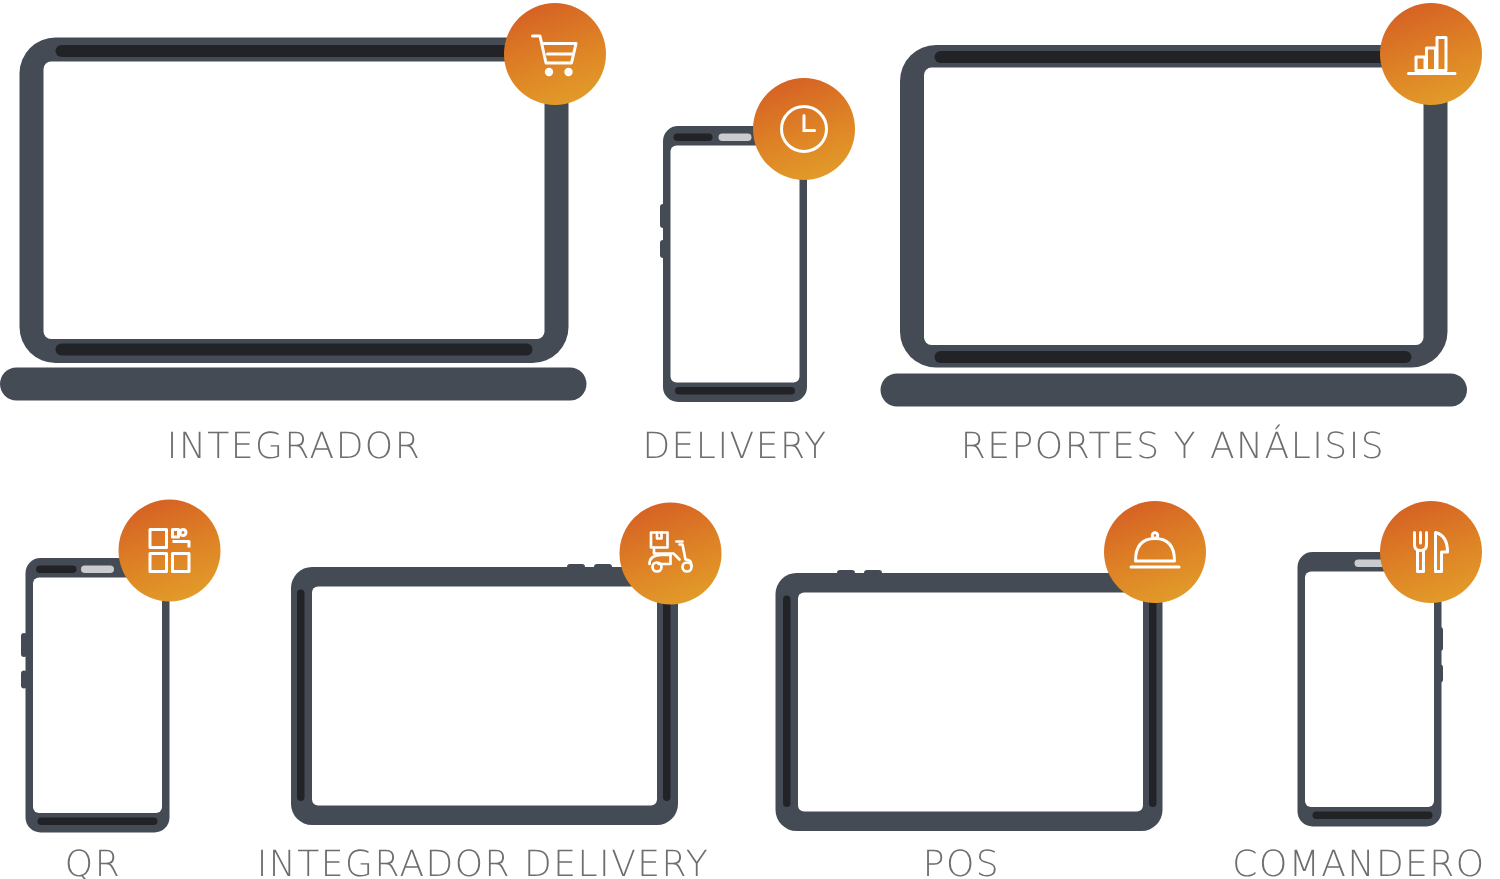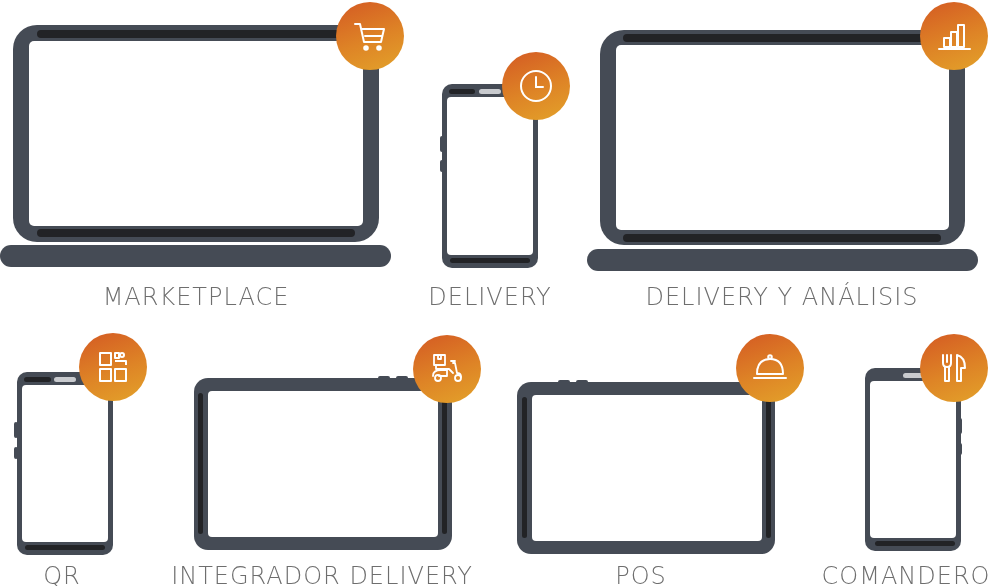--- a/index.html
+++ b/index.html
@@ -36,21 +36,21 @@
   <div class="bar" style="left:37px;top:229px;width:318px;height:8px;"></div>
   <div class="base" style="left:0px;top:245px;width:391px;height:22px;"></div>
   <div class="badge" style="left:336px;top:2px;">
     <svg viewBox="0 0 40 40" fill="none" stroke="#fff" stroke-width="2" stroke-linecap="round" stroke-linejoin="round">
       <path d="M5 8 H10 L14 26 H31 L34 13 H12"></path>
       <path d="M15 20 H32"></path>
       <circle cx="16" cy="32" r="1.8" fill="#fff"></circle>
       <circle cx="29" cy="32" r="1.8" fill="#fff"></circle>
     </svg>
   </div>
-  <div class="label" style="left:196px;top:283px;">MARKETPLACE</div>
+  <div class="label" style="left:196px;top:283px;">INTEGRADOR</div>
 </div>
 
 <div>
   <div class="btn" style="left:440px;top:136px;width:4px;height:16px;"></div>
   <div class="btn" style="left:440px;top:160px;width:4px;height:12px;"></div>
   <div class="frame" style="left:442px;top:84px;width:96px;height:184px;border-radius:10px;"></div>
   <div class="bar" style="left:449px;top:89px;width:26px;height:5px;"></div>
   <div class="light" style="left:479px;top:89px;width:22px;height:5px;"></div>
   <div class="screen" style="left:447px;top:97px;width:86px;height:158px;border-radius:4px;"></div>
   <div class="bar" style="left:450px;top:258px;width:80px;height:5px;"></div>
@@ -70,21 +70,21 @@
   <div class="bar" style="left:623px;top:234px;width:318px;height:8px;"></div>
   <div class="base" style="left:587px;top:249px;width:391px;height:22px;"></div>
   <div class="badge" style="left:920px;top:2px;">
     <svg viewBox="0 0 40 40" fill="none" stroke="#fff" stroke-width="2" stroke-linejoin="round">
       <rect x="10" y="22" width="6" height="9"></rect>
       <rect x="17" y="16" width="6" height="15"></rect>
       <rect x="24" y="9" width="6" height="22"></rect>
       <path d="M5 33 H36" stroke-linecap="round"></path>
     </svg>
   </div>
-  <div class="label" style="left:782px;top:283px;">DELIVERY Y ANÁLISIS</div>
+  <div class="label" style="left:782px;top:283px;">REPORTES Y ANÁLISIS</div>
 </div>
 
 <div>
   <div class="btn" style="left:14px;top:422px;width:4px;height:16px;"></div>
   <div class="btn" style="left:14px;top:447px;width:4px;height:12px;"></div>
   <div class="frame" style="left:17px;top:372px;width:96px;height:183px;border-radius:10px;"></div>
   <div class="bar" style="left:24px;top:377px;width:27px;height:5px;"></div>
   <div class="light" style="left:54px;top:377px;width:22px;height:5px;"></div>
   <div class="screen" style="left:22px;top:385px;width:86px;height:157px;border-radius:4px;"></div>
   <div class="bar" style="left:25px;top:545px;width:80px;height:5px;"></div>

